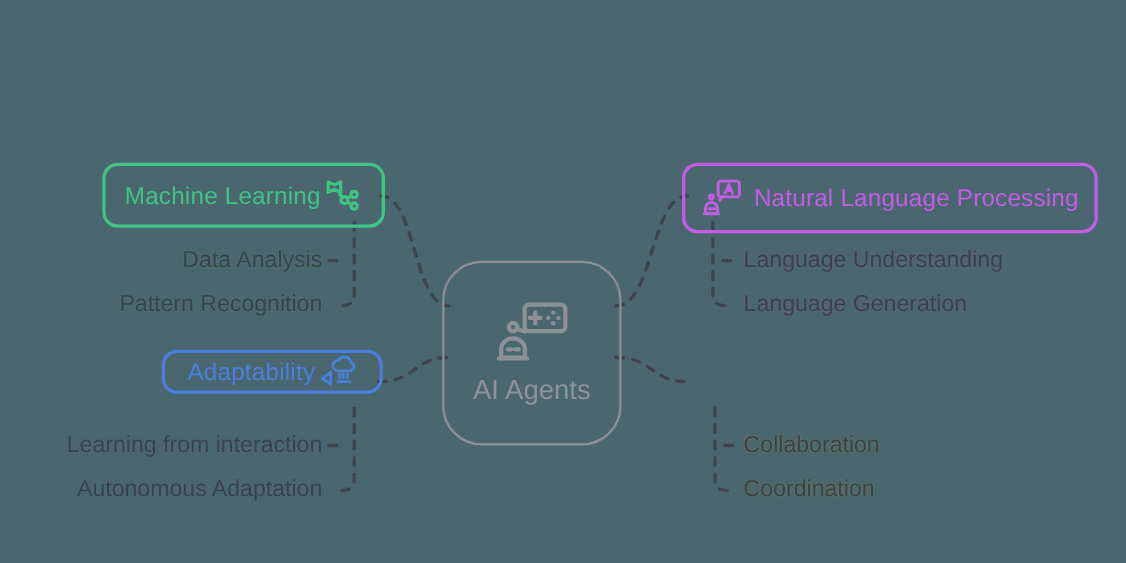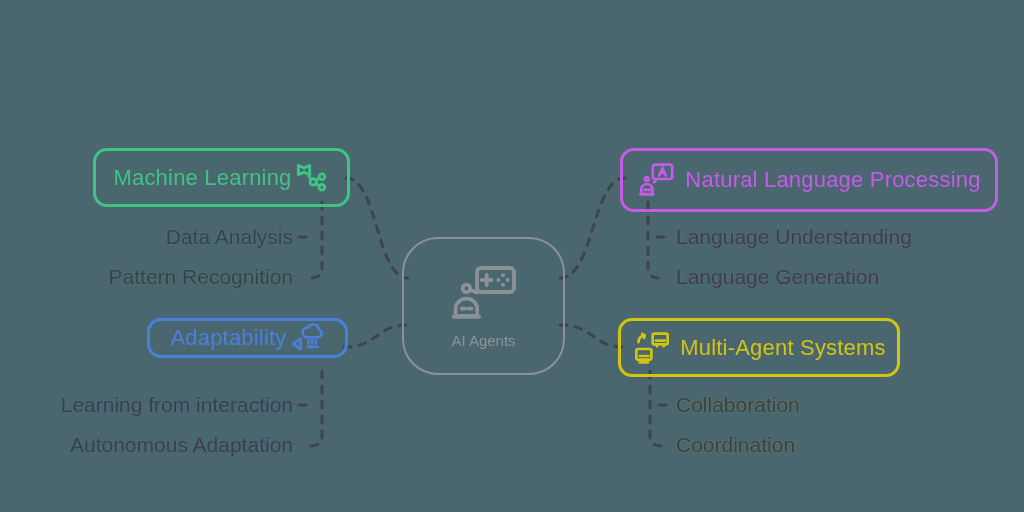--- a/index.html
+++ b/index.html
@@ -22,24 +22,24 @@
     font-size:22px; padding:0 10px;
   }
   .branch .label { letter-spacing:0.2px; }
 
   .branch.ml    { left:93px;  top:148px; width:257px; height:59px; border-color:#3ec483; color:#3ec483; }
   .branch.nlp   { left:620px; top:148px; width:378px; height:64px; border-color:#c45ce8; color:#c45ce8; gap:8px; }
   .branch.adapt { left:147px; top:318px; width:201px; height:40px; border-color:#4a80dd; color:#4a80dd; }
   .branch.mas   { left:618px; top:318px; width:282px; height:59px; border-color:#d4c412; color:#d4c412; gap:8px; }
 
   .center-node {
-    left:402px; top:237px; width:163px; height:138px;
+    left:402px; top:237px; width:163px; height:168px;
     border:2.5px solid #8b9196; border-radius:36px;
     flex-direction:column; gap:4px;
-    color:#8d9499; font-size:15px;
+    color:#8d9499; font-size:25px;
   }
   .center-node .label { color:#8d9499; }
 
   .child {
     position:absolute; font-size:21px; line-height:26px;
     color:#3a4148; white-space:nowrap;
   }
   .child.left  { text-align:right; }
   .glow-ml    { text-shadow:0 0 2px rgba(62,196,131,0.30); }
   .glow-adapt { text-shadow:0 0 2px rgba(74,128,221,0.30); }
@@ -110,35 +110,20 @@
     <span class="icon">
       <svg width="38" height="38" viewBox="0 0 24 24" fill="none" stroke="currentColor" stroke-width="1.6" stroke-linecap="round" stroke-linejoin="round">
         <path d="M12.6 11.5 H19.6 A2.4 2.4 0 0 0 20.2 6.8 A3.8 3.8 0 0 0 13 5.6 A2.9 2.9 0 0 0 12.6 11.5 Z"></path>
         <path d="M13.6 13.4 v2 M15.9 13.4 v2 M18.2 13.4 v2"></path>
         <path d="M12.9 17.6 h6.6"></path>
         <path d="M8.6 12.3 V19.1 L3.8 15.7 Z"></path>
       </svg>
     </span>
   </div>
 
-  <div class="node branch mas">
-    <span class="icon">
-      <svg width="40" height="40" viewBox="0 0 24 24" fill="none" stroke="currentColor" stroke-width="1.6" stroke-linecap="round" stroke-linejoin="round">
-        <path d="M3.9 8.5 A3.9 3.9 0 0 1 7.6 4.4"></path>
-        <path d="M7.6 4.4 L6.1 3.6 M7.6 4.4 L7.2 6"></path>
-        <rect x="12.4" y="3.4" width="9" height="6.4" rx="1"></rect>
-        <path d="M14.4 7.6 h1.2 M16.4 7.6 h1.2 M18.4 7.6 h1.2"></path>
-        <path d="M15 9.8 v1.2 M19 9.8 v1.2"></path>
-        <rect x="2.6" y="12.6" width="9" height="6.4" rx="1"></rect>
-        <path d="M4.6 16.8 h1.2 M6.6 16.8 h1.2 M8.6 16.8 h1.2"></path>
-        <path d="M4.6 20.6 h5"></path>
-      </svg>
-    </span>
-    <span class="label">Multi-Agent Systems</span>
-  </div>
 
   <div class="node center-node">
     <span class="icon">
       <svg width="68" height="64" viewBox="0 0 34 32" fill="none" stroke="#8b9196" stroke-width="1.9" stroke-linecap="round" stroke-linejoin="round">
         <rect x="13.5" y="2" width="18.5" height="12" rx="2"></rect>
         <path d="M15.8 8 h5 M18.3 5.5 v5"></path>
         <circle cx="26.5" cy="5.6" r="1" fill="#8b9196" stroke="none"></circle>
         <circle cx="24.2" cy="8" r="1" fill="#8b9196" stroke="none"></circle>
         <circle cx="28.8" cy="8" r="1" fill="#8b9196" stroke="none"></circle>
         <circle cx="26.5" cy="10.4" r="1" fill="#8b9196" stroke="none"></circle>

